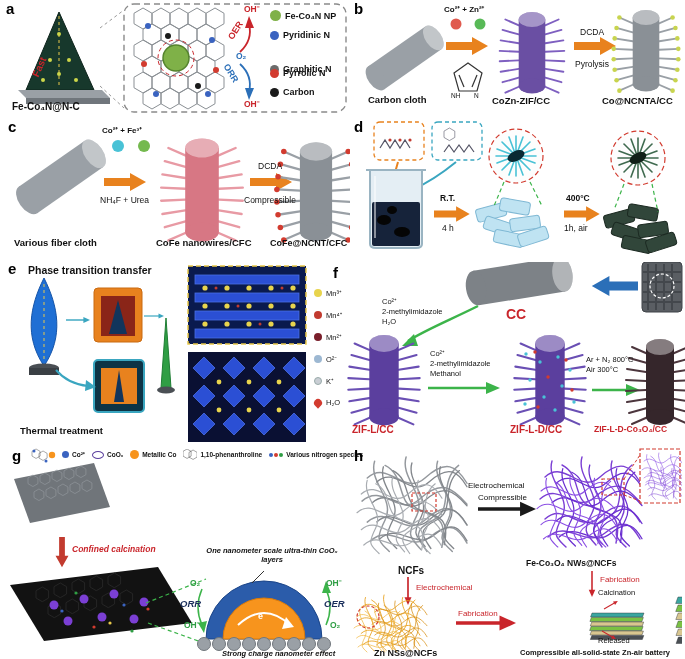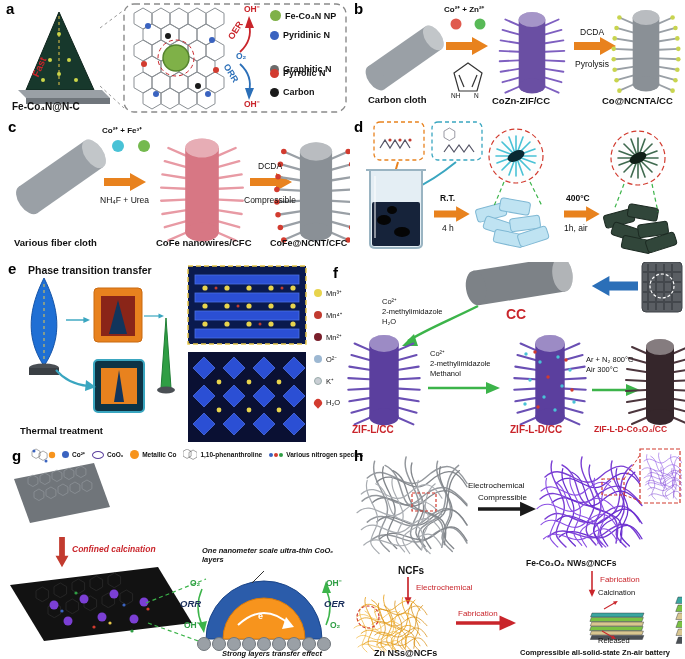--- a/index.html
+++ b/index.html
@@ -7,21 +7,21 @@
   #figure{position:relative;width:685px;height:659px;background:#fff;overflow:hidden;
           font-family:"Liberation Sans",sans-serif;color:#111}
   .panel{position:absolute}
   .art{position:absolute;left:0;top:0}
   .plab{position:absolute;font-weight:700;font-size:15px;color:#000;z-index:5}
   .t{position:absolute;white-space:nowrap;line-height:1.15;z-index:4}
   .b{font-weight:700}.it{font-style:italic}
   .red{color:#c9252b}.blue{color:#2b6fb8}.green{color:#2f9e44}.navy{color:#1a2f5c}.wh{color:#fff}
   .f6{font-size:6.5px}.f7{font-size:7.5px}.f8{font-size:8px}.f85{font-size:8.5px}
   .f9{font-size:9px}.f95{font-size:9.5px}.f10{font-size:10px}.f105{font-size:10.5px}.f11{font-size:14px}
-  .wrap{white-space:normal}.ctr{text-align:left}
+  .wrap{white-space:normal}.ctr{text-align:center}
   .lgrow{position:absolute;display:flex;align-items:center;gap:4px;z-index:4}
   .dot{display:inline-block;border-radius:50%;flex:0 0 auto}
   .lgt{white-space:nowrap;color:#111}
   .gleg{position:absolute;display:flex;align-items:center;gap:7px;z-index:4}
   .gitem{display:flex;align-items:center;gap:3px}
   .oval{display:inline-block;width:12px;height:8px;border:1.2px solid #5b3f9e;border-radius:50%}
   .stack3{display:inline-flex;gap:1px}
   .stack3 i{width:4px;height:4px;border-radius:50%;display:inline-block}
 </style>
 </head>
@@ -635,21 +635,21 @@
   </div>
   <div class="t b red it f85" style="left:66px;top:98px">Confined calcination</div>
   <div class="t b it f7 wrap ctr" style="left:196px;top:100px;width:140px">One nanometer scale ultra-thin CoOₓ layers</div>
   <div class="t b green f85" style="left:184px;top:132px">O₂</div>
   <div class="t b it navy f95" style="left:174px;top:152px">ORR</div>
   <div class="t b green f85" style="left:178px;top:174px">OH⁻</div>
   <div class="t b green f85" style="left:320px;top:132px">OH⁻</div>
   <div class="t b it navy f95" style="left:318px;top:152px">OER</div>
   <div class="t b green f85" style="left:324px;top:174px">O₂</div>
   <div class="t b wh f9" style="left:252px;top:164px">e⁻</div>
-  <div class="t b it f7" style="left:216px;top:203px">Strong layers transfer effect</div>
+  <div class="t b it f7" style="left:216px;top:203px">Strong charge nanometer effect</div>
 </section>
 
 <section class="panel" style="left:352px;top:447px;width:330px;height:212px">
   <svg class="art" width="330" height="212">
     <g>
       <use href="#mesh" color="#94989d" transform="translate(10,10) scale(1.05)"></use>
       <use href="#mesh" color="#83878c" transform="translate(20,16) scale(0.95)"></use>
       <use href="#mesh" color="#a8acb1" transform="translate(5,30) scale(0.85)"></use>
       <rect x="60" y="46" width="24" height="18" fill="none" stroke="#d23b2f" stroke-width="1.2" stroke-dasharray="3,2"></rect>
     </g>

